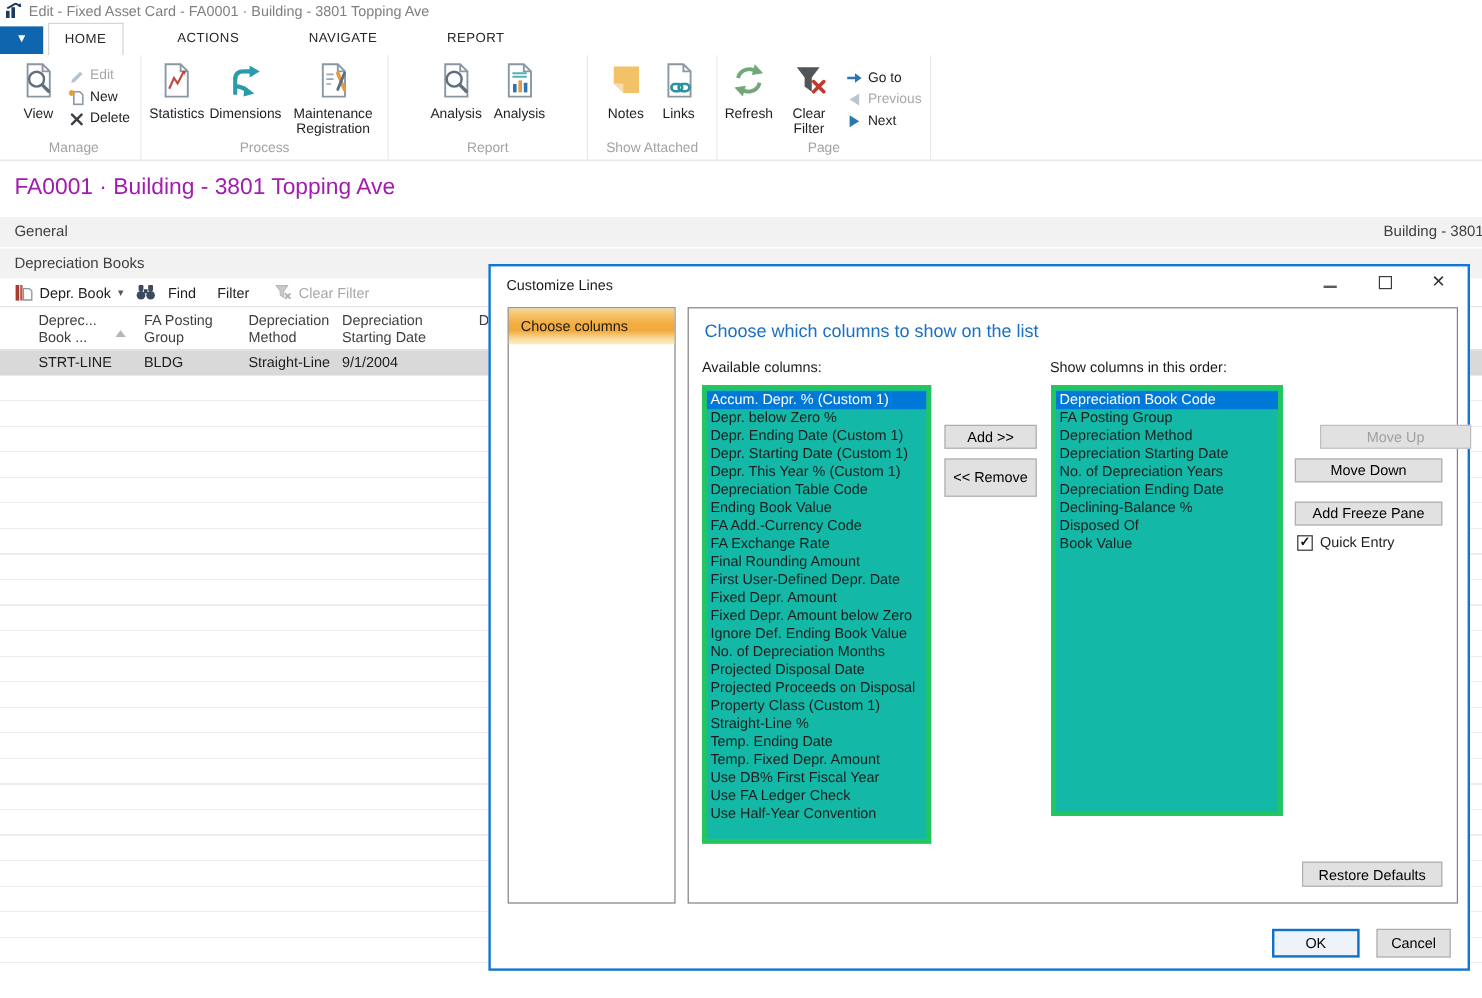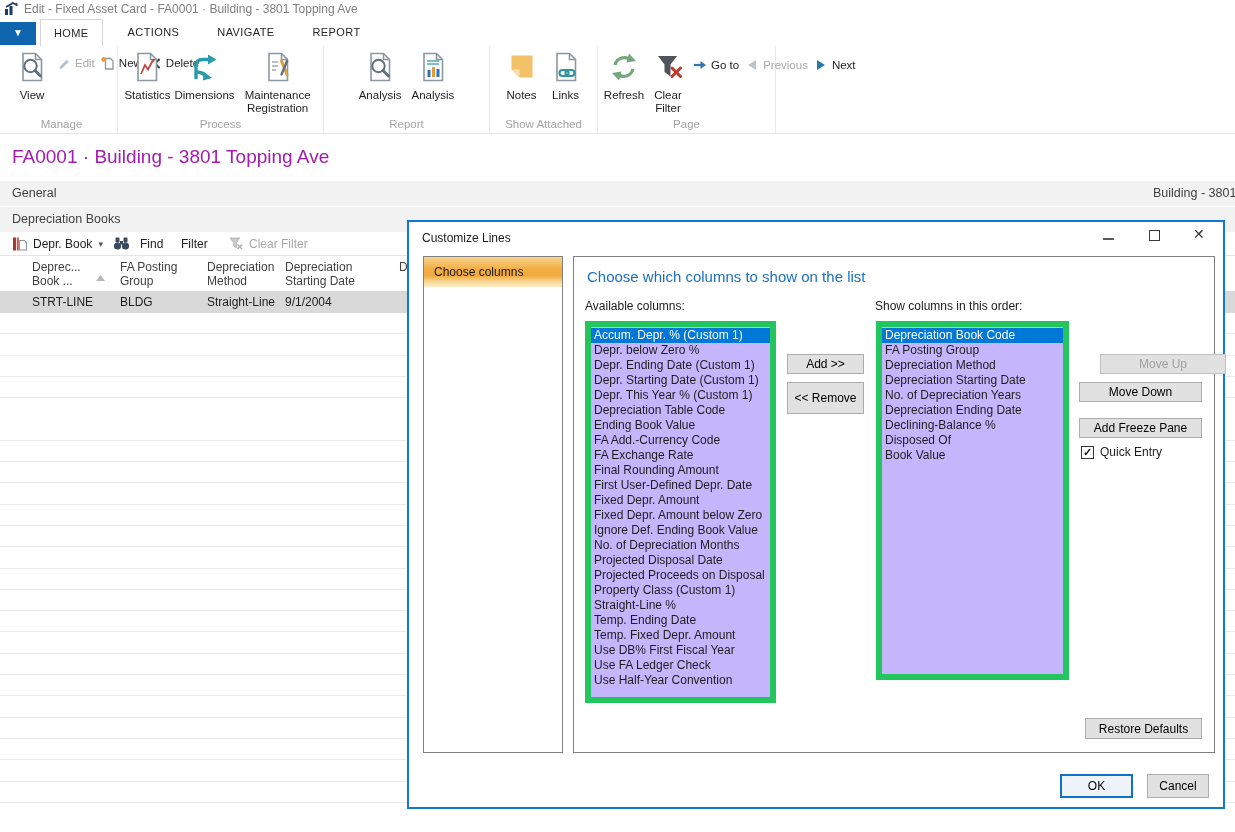--- a/index.html
+++ b/index.html
@@ -9,33 +9,33 @@
 
   
   .titlebar{left:0;top:0;width:1235px;height:19px}
   .titlebar .app-ico{position:absolute;left:4px;top:2px}
   .titlebar .ttl{position:absolute;left:24px;top:2px;color:#7f7f7f;font-size:12px;white-space:nowrap}
 
   
   .backstage{left:0;top:22px;width:36px;height:23px;background:#1065af;color:#fff;
              text-align:center;line-height:22px;font-size:10px;cursor:default}
   .tabs{left:40px;top:19px;height:28px;display:flex}
-  .tab{height:28px;line-height:27px;padding:0 13px;margin-right:12px;font-size:11px;
+  .tab{height:28px;line-height:27px;padding:0 13px;margin-right:32px;font-size:11px;
        letter-spacing:.4px;color:#262626;white-space:nowrap}
   .tab.active{background:#fff;border:1px solid #d5d5d5;border-bottom:none}
 
   
   .ribbon{left:0;top:46px;width:1235px;height:88px;background:#fff;border-bottom:1px solid #e3e3e3;
           display:flex;align-items:stretch;padding-left:6px}
   .rgroup{display:flex;flex-direction:column;padding:2px 4px 0 4px;border-right:1px solid #e9e9e9}
   .rgroup-content{flex:1;display:flex;align-items:flex-start}
   .rgroup-label{text-align:center;color:#a3a3a3;font-size:11.5px;padding:1px 0 3px}
   .bigbtn{display:flex;flex-direction:column;align-items:center;width:auto;padding:3px 5px 0;min-width:44px}
   .bigbtn .blabel{font-size:11.5px;line-height:13px;text-align:center;margin-top:3px;max-width:82px}
-  .smallcol{display:flex;flex-direction:row;justify-content:flex-start;padding-top:6px}
+  .smallcol{display:flex;flex-direction:column;justify-content:flex-start;padding-top:6px}
   .smallbtn{display:flex;align-items:center;height:18px;padding:0 3px;font-size:11.5px;white-space:nowrap}
   .smallbtn svg{margin-right:4px}
   .disabled-txt{color:#a8a8a8}
 
   
   .page-title{left:12px;top:146px;font-size:19px;color:#a21caf;white-space:nowrap}
   .secbar{left:0;width:1235px;height:25px;background:#f2f2f2;line-height:25px;font-size:12.5px;color:#404040}
   .secbar .sl{position:absolute;left:12px}
   .secbar .sr{position:absolute;left:1153px;white-space:nowrap}
 
@@ -60,21 +60,21 @@
   .dlg-min{position:absolute;left:694px;top:16px;width:11px;height:2px;background:#5a5a5a}
   .dlg-max{position:absolute;left:740px;top:8px;width:11px;height:11px;border:1.5px solid #3c3c3c}
   .dlg-close{position:absolute;left:784px;top:4px;font-size:14px;color:#333}
   .panel{position:absolute;border:1px solid #808080;background:#fff}
   .lpanel{left:14px;top:34px;width:140px;height:497px}
   .goldtab{height:30px;line-height:30px;padding-left:10px;font-size:12px;color:#1a1a1a;
      background:linear-gradient(to bottom,#f8d48f 0%,#f3ae43 40%,#f2a93c 62%,#f9d795 82%,#fdeec6 100%)}
   .mpanel{left:164px;top:34px;width:642px;height:497px}
   .dlg-heading{position:absolute;left:13px;top:11px;font-size:15px;color:#1b70c4;white-space:nowrap}
   .collabel{position:absolute;top:42px;font-size:12px;color:#1a1a1a;white-space:nowrap}
-  .listbox{position:absolute;top:64px;border:6px solid #22c55e;background:#c4b5fd;overflow:hidden;
+  .listbox{position:absolute;top:64px;border:4px solid #22c55e;background:#14b8a6;overflow:hidden;
            font-size:12px;line-height:15px;padding-top:1px}
   .li{padding:0 3px;white-space:nowrap;cursor:default}
   .li.selected{background:#0078d7;color:#fff}
   .btn{position:absolute;background:#e1e1e1;border:1px solid #adadad;font-size:12px;
        text-align:center;font-family:"Liberation Sans",sans-serif;cursor:default}
   .btn.disabled{color:#a0a0a0;border-color:#bfbfbf}
   .okbtn{background:#eef3fa;border:2px solid #0f72c8}
   .checkrow{position:absolute;display:flex;align-items:center;font-size:12px}
   .checkbox{width:13px;height:13px;border:1px solid #333;background:#fff;margin-right:6px;
             font-size:11px;line-height:11px;text-align:center;font-weight:bold;color:#111}

